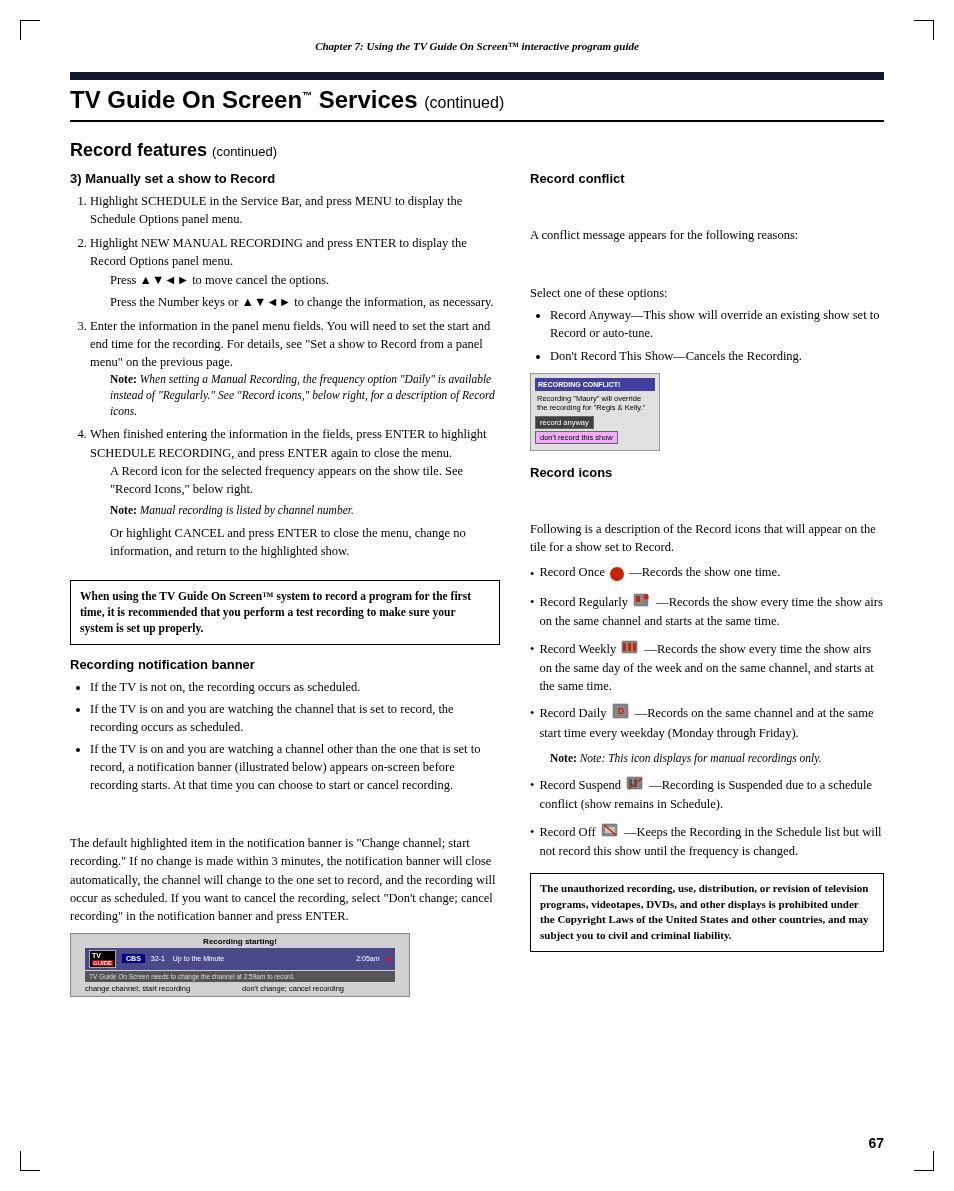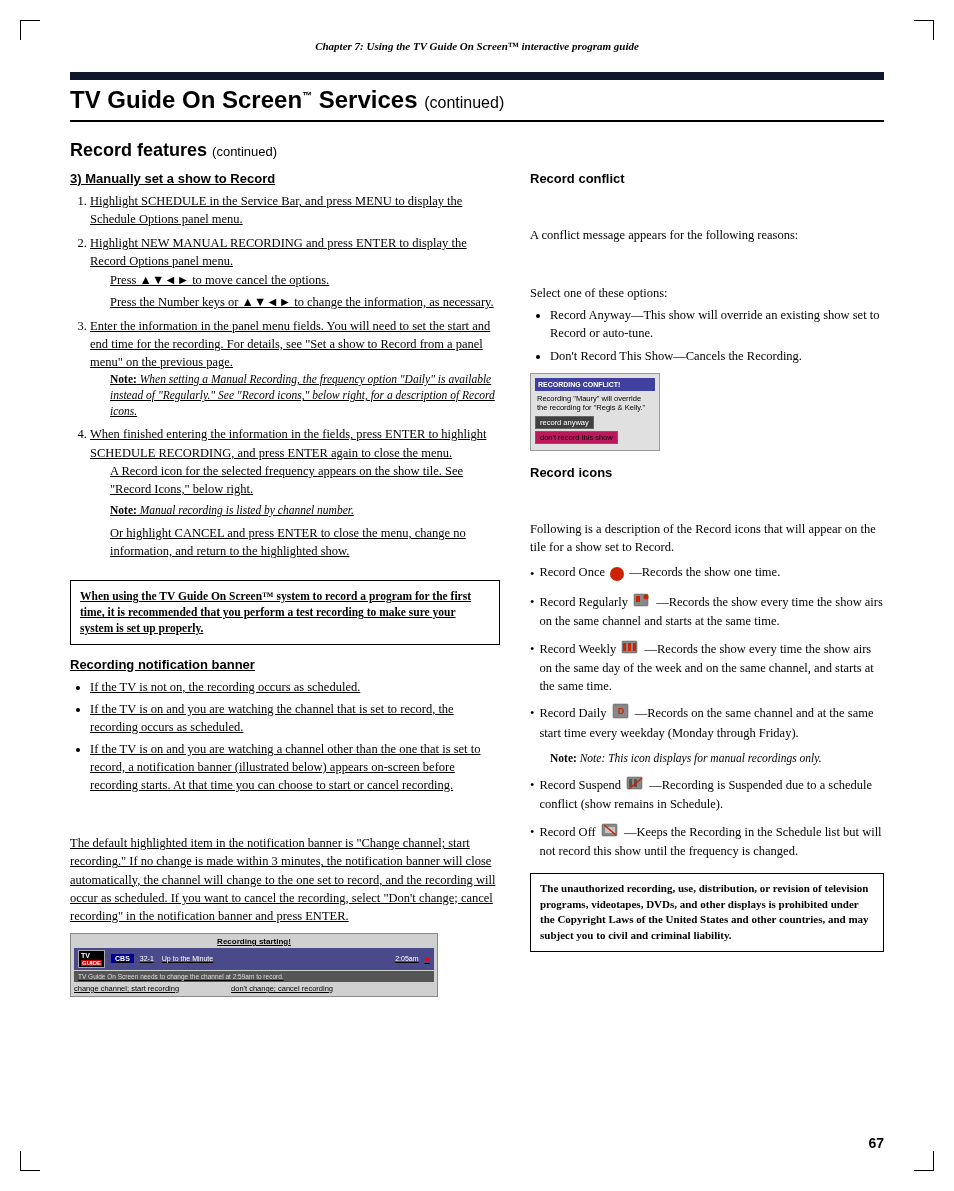--- a/index.html
+++ b/index.html
@@ -74,21 +74,20 @@
     }
 
     
     .two-col {
       display: flex;
       gap: 30px;
     }
     .col-left {
       flex: 0 0 430px;
       width: 430px;
-      text-decoration: underline;
     }
     .col-right {
       flex: 1;
     }
 
     
     .subsection-heading {
       font-size: 13px;
       font-weight: bold;
       font-family: Arial, sans-serif;
@@ -160,25 +159,25 @@
 
     
     .notification-section {
       margin-top: 12px;
     }
 
     
     .screen-mockup-banner {
       border: 1px solid #888;
       background: #d0d0d0;
-      padding: 3px 3px;
+      padding: 3px 14px;
       font-size: 9px;
       font-family: Arial, sans-serif;
       margin-top: 8px;
-      width: 368px;
+      width: 340px;
     }
     .screen-banner-title {
       text-align: center;
       font-size: 8px;
       font-weight: bold;
       margin-bottom: 2px;
       color: #000;
     }
     .screen-banner-row {
       display: flex;
@@ -228,21 +227,21 @@
       text-transform: uppercase;
     }
     .conflict-mockup-text {
       font-size: 7.5px;
       color: #000;
       margin-bottom: 3px;
       padding: 0 2px;
       line-height: 1.3;
     }
     .conflict-mockup-btn {
-      background: #be185d;
+      background: #f0abfc;
       border: 1px solid #666;
       font-size: 7.5px;
       padding: 1px 4px;
       margin-bottom: 2px;
       display: block;
       cursor: pointer;
       color: #000;
     }
     .conflict-mockup-btn.selected {
       background: #404040;

